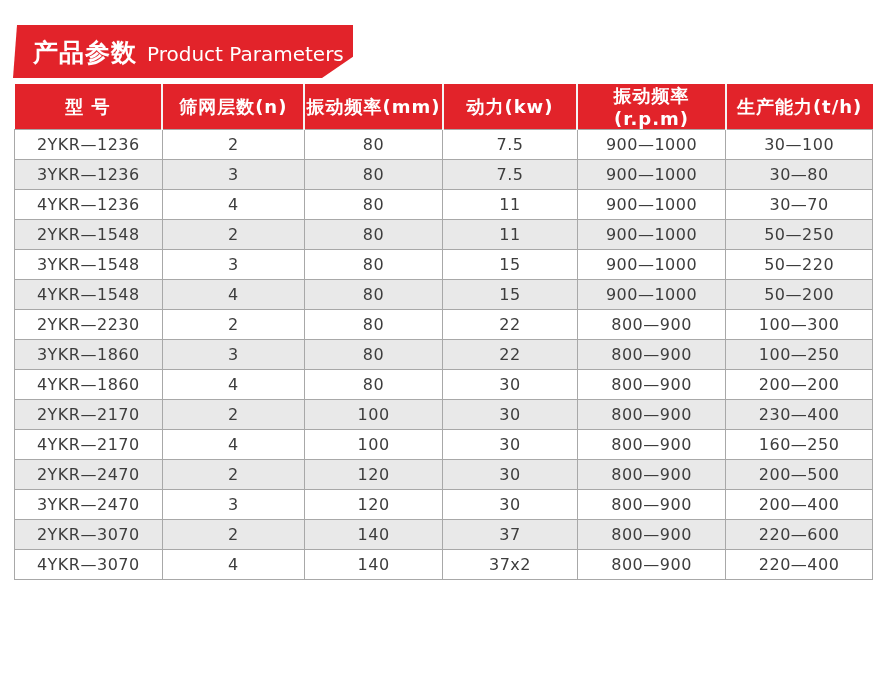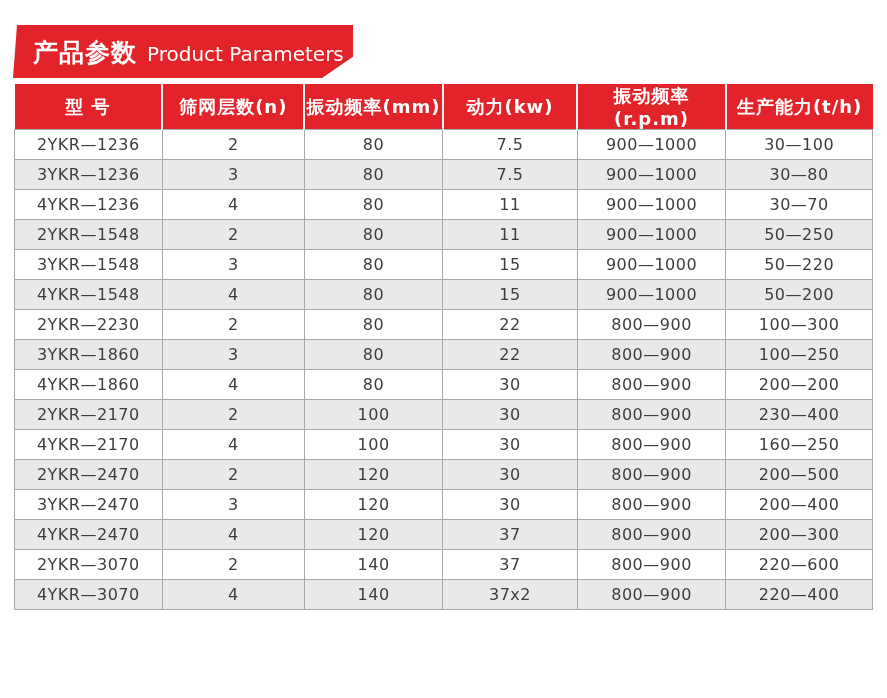--- a/index.html
+++ b/index.html
@@ -183,28 +183,20 @@
         </tr>
         <tr>
           <td>3YKR—2470</td>
           <td>3</td>
           <td>120</td>
           <td>30</td>
           <td>800—900</td>
           <td>200—400</td>
         </tr>
         <tr>
-          <td>4YKR—2470</td>
-          <td>4</td>
-          <td>120</td>
-          <td>37</td>
-          <td>800—900</td>
-          <td>200—300</td>
-        </tr>
-        <tr>
           <td>2YKR—3070</td>
           <td>2</td>
           <td>140</td>
           <td>37</td>
           <td>800—900</td>
           <td>220—600</td>
         </tr>
         <tr>
           <td>4YKR—3070</td>
           <td>4</td>

